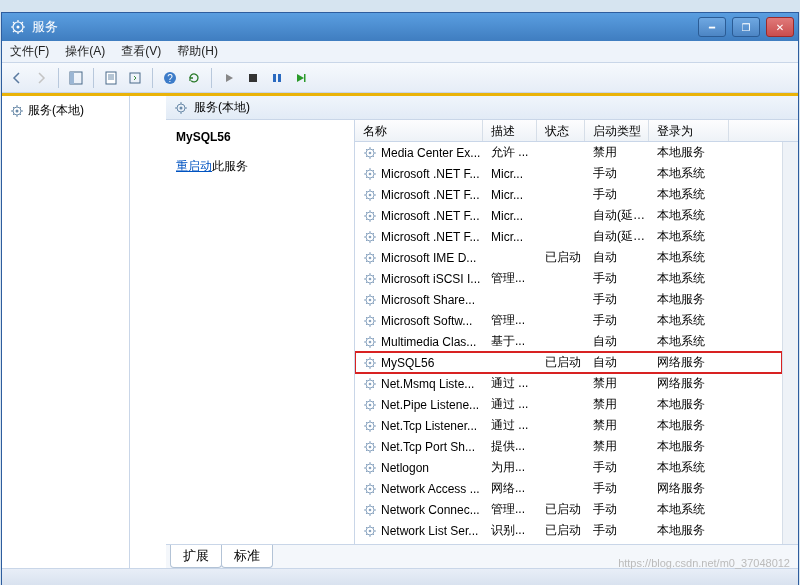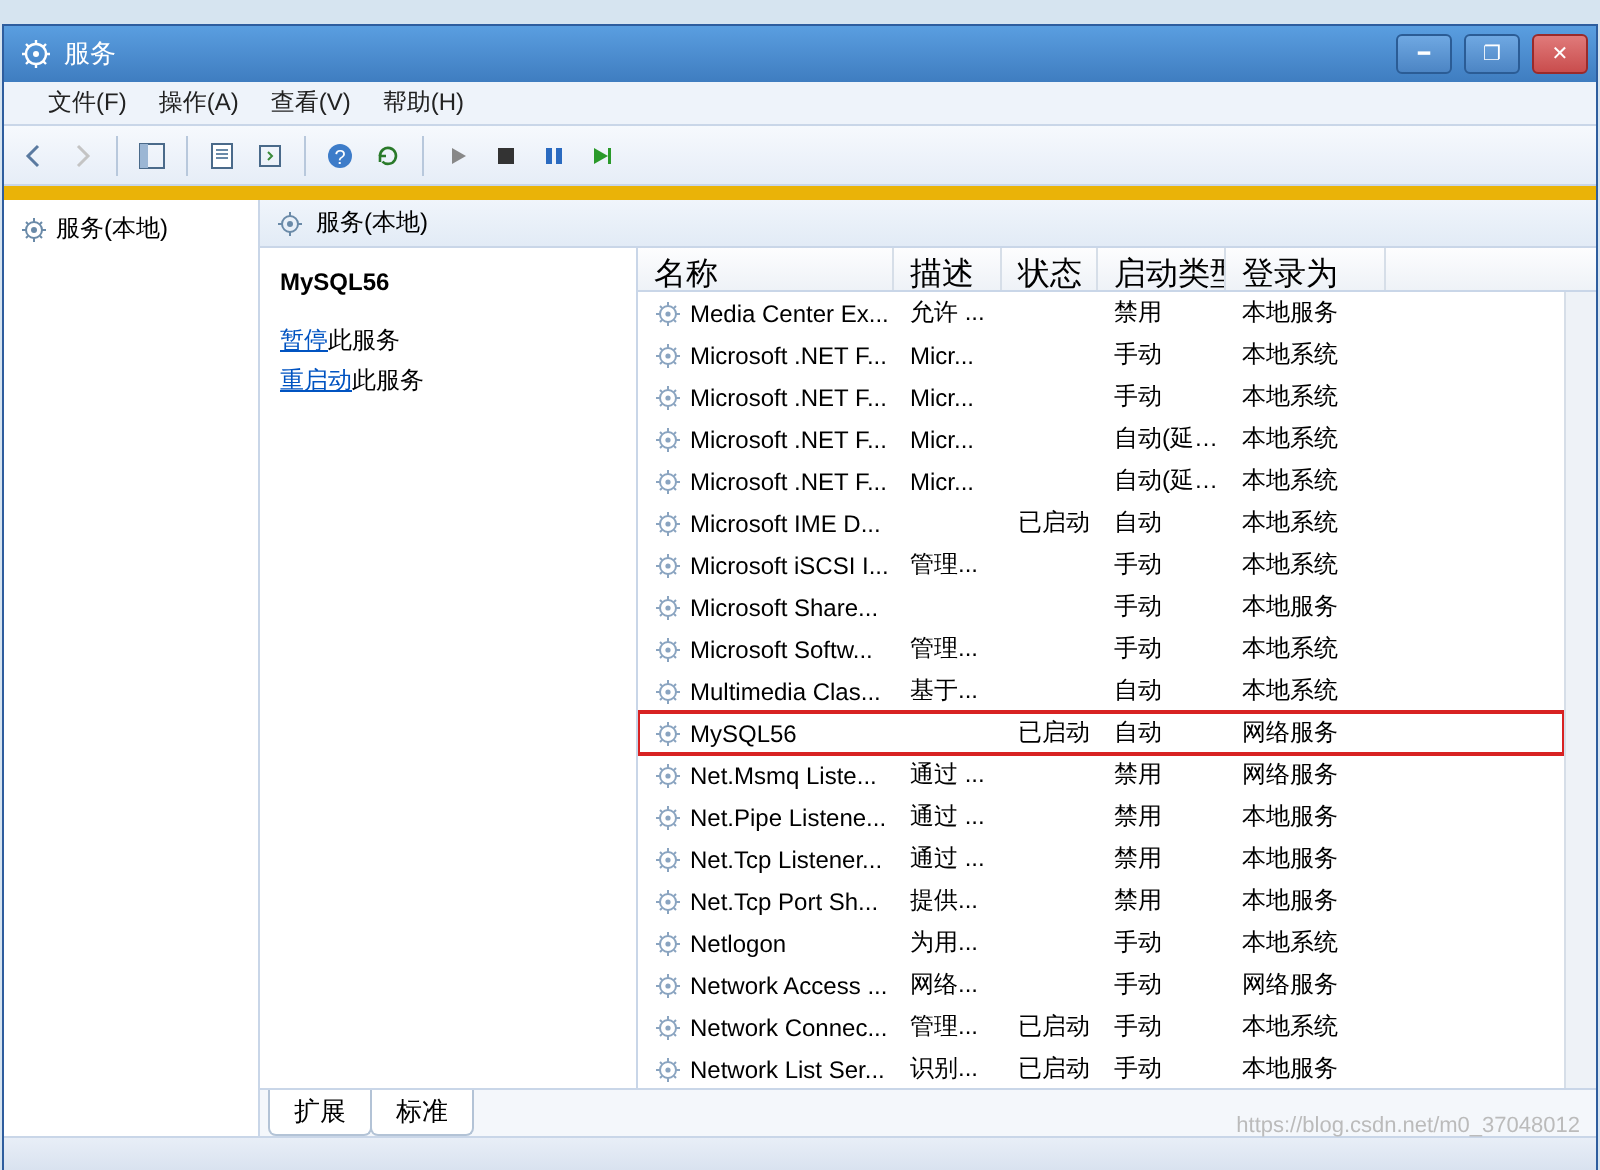--- a/index.html
+++ b/index.html
@@ -4,37 +4,37 @@
 <style>
   * { box-sizing: border-box; margin: 0; padding: 0; font-family: "Microsoft YaHei", "Segoe UI", Tahoma, sans-serif; }
   body { background: #d6e4f0; width: 800px; height: 585px; overflow: hidden; }
   .window { width: 798px; height: 577px; margin: 12px auto; border: 1px solid #2e5d9e; background: #fff; display: flex; flex-direction: column; }
   .titlebar { height: 28px; background: linear-gradient(#5a9ee0, #3f7dc0); display: flex; align-items: center; color: #fff; font-size: 13px; padding-left: 8px; }
   .title-icon { width: 16px; height: 16px; margin-right: 6px; }
   .titlebar .spacer { flex: 1; }
   .win-btns { display: flex; }
   .win-btn { width: 28px; height: 20px; margin-left: 2px; margin-right: 4px; border-radius: 3px; background: linear-gradient(#6fa8e2,#4c85c4); border: 1px solid #2b5c95; display: flex; align-items: center; justify-content: center; color: #fff; font-size: 10px; cursor: default; }
   .win-btn.close { background: linear-gradient(#e07a7a,#c94d4d); border-color: #9a2a2a; }
-  .menubar { height: 22px; background: #eef3fa; display: flex; align-items: flex-end; padding-left: 14px; font-size: 12px; color: #222; border-bottom: 1px solid #c9d6e8; }
+  .menubar { height: 22px; background: #eef3fa; display: flex; align-items: flex-end; padding-left: 0; font-size: 12px; color: #222; border-bottom: 1px solid #c9d6e8; }
   .menu-item { padding: 2px 8px; cursor: default; }
   .toolbar { height: 30px; background: linear-gradient(#f6f9fd,#e6edf7); display: flex; align-items: center; padding: 0 4px; border-bottom: 1px solid #c9d6e8; gap: 2px; }
   .tb-btn { width: 22px; height: 22px; display: flex; align-items: center; justify-content: center; border: 1px solid transparent; border-radius: 2px; cursor: default; }
   .tb-sep { width: 1px; height: 20px; background: #b8c8dc; margin: 0 4px; }
-  .body { flex: 1; display: flex; min-height: 0; border-top: 7px solid #eab308; }
+  .body { flex: 1; display: flex; min-height: 0; border-top: 3px solid #eab308; gap: 36px; }
   .left-tree { width: 128px; border-right: 1px solid #c9d6e8; background: #fff; padding: 4px; font-size: 12px; }
   .tree-item { display: flex; align-items: center; gap: 4px; padding: 2px 4px; }
   .right { flex: 1; display: flex; flex-direction: column; min-height: 0; }
   .right-header { height: 24px; background: linear-gradient(#f0f5fb,#e2ebf6); border-bottom: 1px solid #c9d6e8; display: flex; align-items: center; padding-left: 8px; font-size: 12px; gap: 6px; }
   .right-body { flex: 1; display: flex; min-height: 0; }
   .detail { width: 188px; padding: 10px 10px; font-size: 12px; }
   .detail .svc-name { font-weight: bold; margin-bottom: 14px; }
   .detail a { color: #0053c1; text-decoration: underline; cursor: pointer; }
   .detail .action-line { margin-bottom: 3px; }
   .list-wrap { flex: 1; display: flex; flex-direction: column; border-left: 1px solid #c9d6e8; min-height: 0; }
-  .col-header { height: 22px; display: flex; background: linear-gradient(#fdfdfe,#eef2f7); border-bottom: 1px solid #c9d6e8; font-size: 16px; }
+  .col-header { height: 22px; display: flex; background: linear-gradient(#fdfdfe,#eef2f7); border-bottom: 1px solid #c9d6e8; font-size: 12px; }
   .col-header .col { border-right: 1px solid #d6dee8; padding: 3px 8px; overflow: hidden; white-space: nowrap; }
   .rows { flex: 1; overflow-y: auto; overflow-x: hidden; font-size: 12px; }
   .row { display: flex; height: 21px; align-items: center; }
   .row .cell { padding-left: 8px; overflow: hidden; white-space: nowrap; text-overflow: ellipsis; }
   .row .name-cell { display: flex; align-items: flex-end; gap: 4px; }
   .row.highlight { outline: 2px solid #d82222; outline-offset: -1px; }
   .c-name { width: 128px; }
   .c-desc { width: 54px; }
   .c-state { width: 48px; }
   .c-start { width: 64px; }
@@ -163,21 +163,20 @@
             <circle cx="7" cy="7" r="4" fill="none" stroke="#6a8aa8"></circle>
             <circle cx="7" cy="7" r="1.5" fill="#6a8aa8"></circle>
             <path d="M7 1v2M7 11v2M1 7h2M11 7h2" stroke="#6a8aa8"></path>
           </svg>
         <span>服务(本地)</span>
       </div>
 
       <div class="right-body">
         <div class="detail">
           <div class="svc-name">MySQL56</div>
-          <div class="action-line"><a>暂停</a><span>此服务</span></div>
           <div class="action-line"><a>重启动</a><span>此服务</span></div>
         </div>
 
         <div class="list-wrap">
           <div class="col-header">
             <div class="col c-name">名称</div>
             <div class="col c-desc">描述</div>
             <div class="col c-state">状态</div>
             <div class="col c-start">启动类型</div>
             <div class="col c-logon">登录为</div>

